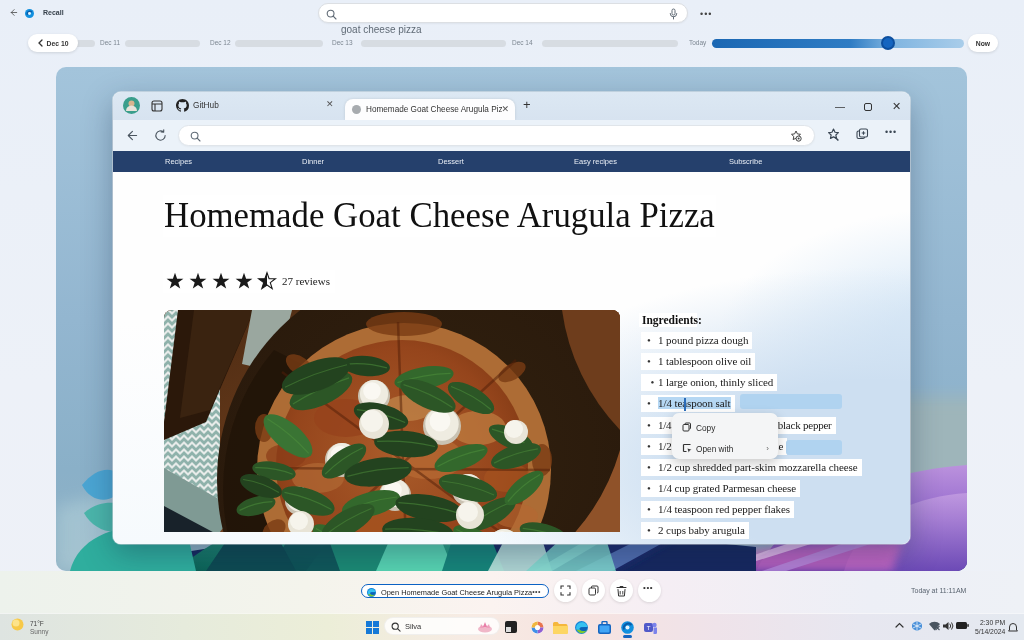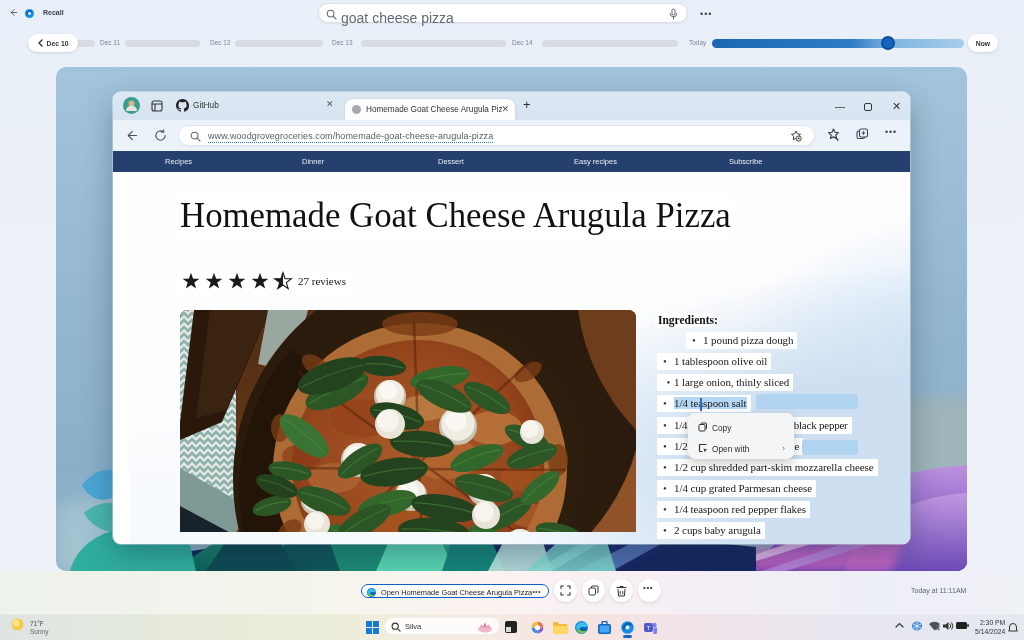--- a/index.html
+++ b/index.html
@@ -8,21 +8,21 @@
   background:linear-gradient(180deg,#e9eff8 0%,#edf1f8 60%,#eef1f7 100%); }
 
 
 #topbar { position:absolute; left:0; top:0; width:1024px; height:28px; }
 #backarrow { position:absolute; left:9px; top:8px; width:9px; height:9px; }
 #recall-logo { position:absolute; left:25px; top:9px; width:9px; height:9px; }
 #recall-txt { position:absolute; left:43px; top:8.5px; font-size:7px; font-weight:700; color:#37414b; }
 #searchbox { position:absolute; left:318px; top:3px; width:370px; height:20px; background:#fff;
   border:1px solid #dcdfe3; border-radius:10px; box-shadow:0 1px 2px rgba(0,0,0,.05); }
 #searchbox .q { position:absolute; left:7px; top:4.5px; }
-#searchbox .t { position:absolute; left:22px; top:6px; font-size:14px; color:#5f6a75; }
+#searchbox .t { position:absolute; left:22px; top:20px; font-size:10px; color:#5f6a75; }
 #searchbox .mic { position:absolute; right:8px; top:4px; }
 #topdots { position:absolute; left:700px; top:9px; font-size:9px; letter-spacing:1px; color:#444; }
 
 
 #timeline { position:absolute; left:0; top:33px; width:1024px; height:22px; }
 .tl-label { position:absolute; top:6px; font-size:6.5px; color:#7c8691; }
 .tl-bar { position:absolute; top:7px; height:7px; background:#d7dce2; border-radius:4px; }
 #dec10pill { position:absolute; left:28px; top:1px; z-index:2; width:50px; height:18px; background:#fff; border-radius:10px;
   box-shadow:0 1px 3px rgba(0,0,0,.12); font-size:6.8px; font-weight:700; color:#333;
   display:flex; align-items:center; justify-content:center; }
@@ -38,21 +38,21 @@
 #snapshot { position:absolute; left:56px; top:67px; width:911px; height:504px; border-radius:10px; overflow:hidden; }
 
 
 #win { position:absolute; left:57px; top:25px; width:797px; height:452px; border-radius:8px; overflow:hidden;
   box-shadow:0 10px 30px rgba(20,40,70,.35), 0 0 0 1px rgba(255,255,255,.5); background:#fff; }
 #titlebar { position:absolute; left:0; top:0; width:797px; height:28px;
   background:linear-gradient(180deg,#dce8f3,#d7e3f0); }
 #toolbar { position:absolute; left:0; top:28px; width:797px; height:31px; background:#ebf2f9; }
 #navbar { position:absolute; left:0; top:59px; width:797px; height:21px; background:#25406c; }
 .navlink { position:absolute; top:6px; font-size:7.5px; color:#e8edf5; }
-#content { position:absolute; left:16px; top:80px; width:864px; height:372px;
+#content { position:absolute; left:0; top:80px; width:864px; height:372px;
   background:
    radial-gradient(70% 80% at 88% 80%, #cddff1 30%, rgba(205,223,241,0) 68%),
    radial-gradient(50% 60% at 100% 45%, #dcebf8 20%, rgba(220,235,248,0) 60%),
    linear-gradient(180deg,#fefefe 40%,#f6fafd 100%); }
 #activetab { position:absolute; left:232px; top:7px; width:170px; height:21px; background:#fdfdfe;
   border-radius:8px 8px 0 0; box-shadow:0 0 3px rgba(0,0,0,.12); }
 #activetab .txt { position:absolute; left:21px; top:6px; width:136px; overflow:hidden; font-size:8.2px; color:#333; white-space:nowrap; }
 #activetab .fav { position:absolute; left:7px; top:6px; width:9px; height:9px; border-radius:50%; background:#a7abaf; }
 #activetab .x { position:absolute; right:6px; top:5px; font-size:9px; color:#555; }
 .winbtn { position:absolute; top:9px; color:#333; font-size:10px; }
@@ -246,21 +246,20 @@
           <path d="M8 2.5 3.5 7 8 11.5 M3.5 7 H12.5" stroke="#4a555f" stroke-width="1.2" fill="none" stroke-linecap="round" stroke-linejoin="round"></path>
         </svg>
       <svg style="position:absolute;left:41px;top:9px;" width="13" height="13" viewBox="0 0 14 14">
           <path d="M12 7 a5 5 0 1 1 -1.8 -3.8 M10.5 0.8 L10.4 3.4 7.8 3.3" stroke="#4a555f" stroke-width="1.2" fill="none" stroke-linecap="round" stroke-linejoin="round"></path>
         </svg>
       <div id="urlpill">
         <svg style="position:absolute;left:11px;top:5px;" width="11" height="11" viewBox="0 0 11 11">
             <circle cx="4.6" cy="4.6" r="3.4" stroke="#5f6a75" stroke-width="1.1" fill="none"></circle>
             <path d="M7.2 7.2 L10 10" stroke="#5f6a75" stroke-width="1.1" stroke-linecap="round"></path>
           </svg>
-        <div id="urltxt">www.woodgrovegroceries.com/homemade-goat-cheese-arugula-pizza</div>
         <svg style="position:absolute;right:12px;top:4px;" width="12" height="12" viewBox="0 0 12 12">
             <path d="M6 1l1.4 2.9 3.1.4-2.3 2.2.6 3.1L6 8.2 3.2 9.6l.6-3.1L1.5 4.3l3.1-.4z" stroke="#444" stroke-width="1" fill="none" stroke-linejoin="round"></path>
             <circle cx="8.6" cy="8.6" r="2.6" fill="#f4f6f8" stroke="#444" stroke-width="1"></circle>
             <circle cx="8.6" cy="8.6" r="1" fill="#444"></circle>
           </svg>
       </div>
       <svg style="position:absolute;left:714px;top:8px;" width="13" height="13" viewBox="0 0 12 12">
           <path d="M6 1l1.4 2.9 3.1.4-2.3 2.2.6 3.1L6 8.2 3.2 9.6l.6-3.1L1.5 4.3l3.1-.4z" stroke="#3b4754" stroke-width="1.1" fill="none" stroke-linejoin="round"></path>
           <path d="M7.5 8.5 l3 3" stroke="#3b4754" stroke-width="1.4"></path>
         </svg>
@@ -461,21 +460,21 @@
             <circle cx="306" cy="205" r="14" fill="#e8e4d7"></circle>
               <circle cx="304" cy="202" r="10" fill="#f6f4ec"></circle>
             <circle cx="137" cy="214" r="13" fill="#e8e4d7"></circle>
               <circle cx="135" cy="211" r="9" fill="#f6f4ec"></circle>
             <circle cx="352" cy="122" r="12" fill="#e8e4d7"></circle>
               <circle cx="350" cy="119" r="9" fill="#f6f4ec"></circle>
           </g>
           </svg>
       </div>
       <div id="ingtitle">Ingredients:</div>
-      <div class="ing" style="top:160px;width:108px;margin-left:29px;"><span class="b">•</span>1 pound pizza dough</div>
+      <div class="ing" style="top:160px;width:108px;"><span class="b">•</span>1 pound pizza dough</div>
       <div class="ing" style="top:181px;width:106px;"><span class="b">•</span>1 tablespoon olive oil</div>
       <div class="ing" style="top:202px;width:132px;text-align:center;"><span class="b">•</span>1 large onion, thinly sliced</div>
       <div class="ing" style="top:223px;width:97px;"><span class="b">•</span><span style="background:#b5d7f3;">1/4 teaspoon salt</span></div>
       <div class="ing" style="top:245px;width:196px;letter-spacing:-.22px;"><span class="b">•</span>1/4 teaspoon freshly ground black pepper</div>
       <div class="ing" style="top:266px;width:141px;letter-spacing:-.2px;"><span class="b">•</span>1/2 cup crumbled goat cheese</div>
       <div class="ing" style="top:287px;width:217px;"><span class="b">•</span>1/2 cup shredded part-skim mozzarella cheese</div>
       <div class="ing" style="top:308px;width:158px;"><span class="b">•</span>1/4 cup grated Parmesan cheese</div>
       <div class="ing" style="top:329px;width:151px;"><span class="b">•</span>1/4 teaspoon red pepper flakes</div>
       <div class="ing" style="top:350px;width:106px;"><span class="b">•</span>2 cups baby arugula</div>
       <div style="position:absolute;left:627px;top:222px;width:102px;height:15px;background:#b0d3f0;border-radius:3px;"></div>

